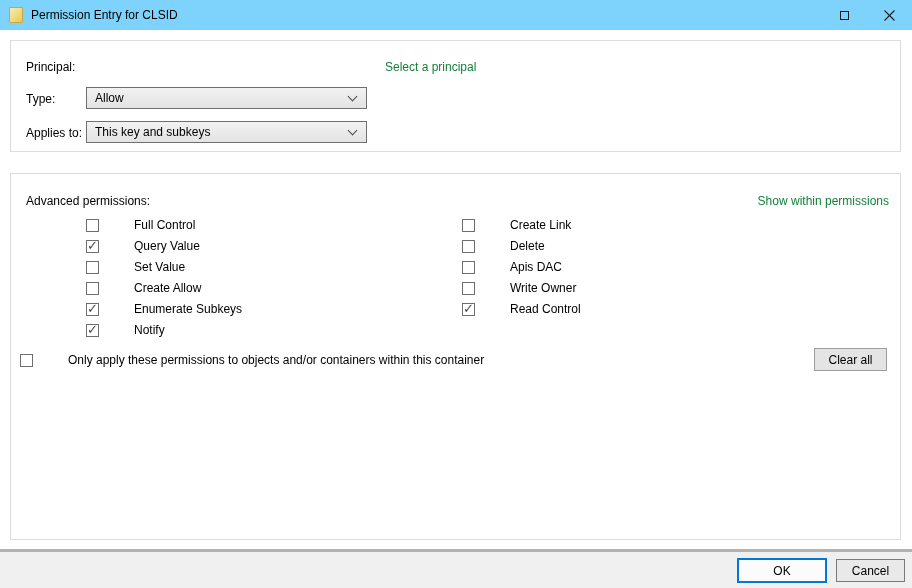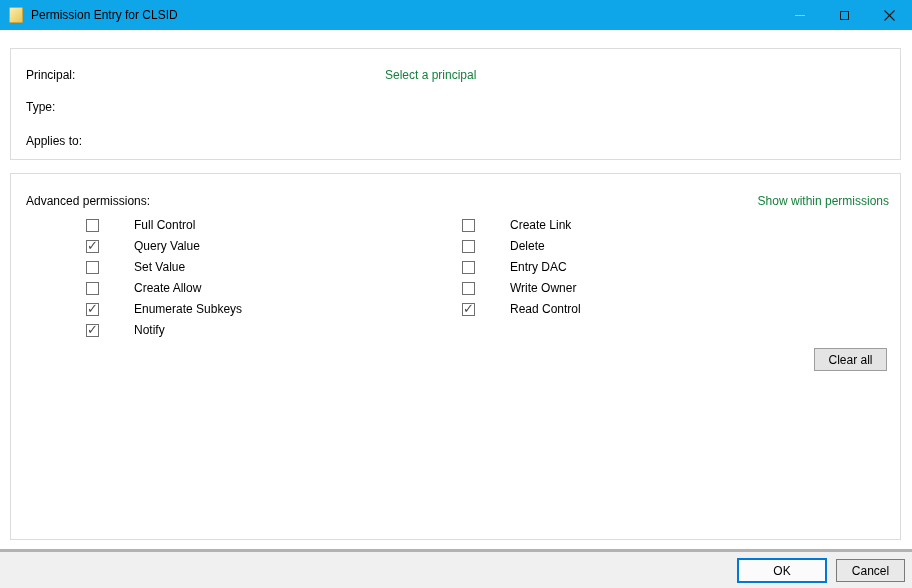--- a/index.html
+++ b/index.html
@@ -4,33 +4,33 @@
 <style>
   * { margin:0; padding:0; box-sizing:border-box; }
   html,body { width:912px; height:588px; }
   body {
     font-family:"Liberation Sans", sans-serif;
     font-size:12px; color:#000; background:#fff; position:relative; overflow:hidden;
   }
   .window { position:absolute; inset:0; background:#fff; }
 
   
-  .titlebar { position:absolute; left:0; top:0; width:912px; height:30px; background:#0ea5e9;padding-left:12px; }
+  .titlebar { position:absolute; left:0; top:0; width:912px; height:30px; background:#7dd3fc;padding-left:12px; }
   .app-icon { position:absolute; left:9px; top:7px; width:14px; height:16px;
     background:linear-gradient(135deg,#f9eeb0 0%,#f0d87e 55%,#e7c75c 100%);
     border:1px solid #c9a83f; border-radius:1px; }
   .title-text { position:absolute; left:31px; top:8px; font-size:12px; color:#000; white-space:nowrap; }
   .win-controls { position:absolute; right:0; top:0; height:30px; display:flex; }
   .winbtn { width:45px; height:30px; display:flex; align-items:center; justify-content:center; }
   .dash { width:10px; height:1px; background:#bcbcbc; }
   .sq { width:9px; height:9px; border:1px solid #1b1b1b; background:transparent; }
 
   
   .panel { position:absolute; background:#fff; border:1px solid #dcdcdc; }
-  .panel-top { left:10px; top:48px; width:891px; height:112px; }
+  .panel-top { left:10px; top:40px; width:891px; height:112px; }
   .panel-perms { left:10px; top:173px; width:891px; height:367px;padding-left:8px; }
 
   .lbl { position:absolute; white-space:nowrap; font-size:12px; color:#000; }
   .link { color:#15803d; text-decoration:none; cursor:pointer; white-space:nowrap; font-size:12px; }
 
   
   .combo { position:absolute; width:281px; height:22px;
     background:linear-gradient(#f2f2f2,#e3e3e3);
     border:1px solid #707070; display:flex; align-items:center; padding:0 8px; cursor:default; }
   .combo-value { flex:1; font-size:12px; color:#000; white-space:nowrap; overflow:hidden; }
@@ -81,22 +81,30 @@
         </svg>
       </div>
     </div>
   </div>
 
   <div class="panel panel-top">
     <span class="lbl" style="left:15px; top:19px;">Principal:</span>
     <a class="link" style="position:absolute; left:374px; top:19px;">Select a principal</a>
 
     <span class="lbl" style="left:15px; top:51px;">Type:</span>
+    <div class="combo" style="left:75px; top:46px;">
+      <span class="combo-value">Allow</span>
+      <span class="chevron"></span>
+    </div>
 
     <span class="lbl" style="left:15px; top:85px;">Applies to:</span>
+    <div class="combo" style="left:75px; top:80px;">
+      <span class="combo-value">This key and subkeys</span>
+      <span class="chevron"></span>
+    </div>
   </div>
 
   <div class="panel panel-perms">
     <span class="lbl" style="left:15px; top:20px;">Advanced permissions:</span>
     <a class="link perm-header-link">Show within permissions</a>
 
     <div class="cb-col" style="left:75px; top:43px;">
 
         <div class="cb-row">
           <span class="checkbox"></span>
@@ -136,35 +144,39 @@
           <span class="cb-label">Create Link</span>
         </div>
 
         <div class="cb-row">
           <span class="checkbox"></span>
           <span class="cb-label">Delete</span>
         </div>
 
         <div class="cb-row">
           <span class="checkbox"></span>
-          <span class="cb-label">Entry DAC</span>
+          <span class="cb-label">Apis DAC</span>
         </div>
 
         <div class="cb-row">
           <span class="checkbox"></span>
           <span class="cb-label">Write Owner</span>
         </div>
 
         <div class="cb-row">
           <span class="checkbox checked"></span>
           <span class="cb-label">Read Control</span>
         </div>
       </div>
   </div>
 
+  <div class="cb-row" style="position:absolute; left:20px; top:352px;">
+    <span class="checkbox" id="only-apply-box"></span>
+    <span class="cb-label">Only apply these permissions to objects and/or containers within this container</span>
+  </div>
 
   <div class="btn btn-clear" style="left:814px; top:348px;">Clear all</div>
 
   <div class="divider"></div>
   <div class="footer"></div>
   <div class="btn btn-ok">OK</div>
   <div class="btn btn-cancel">Cancel</div>
 
 </div>
 

